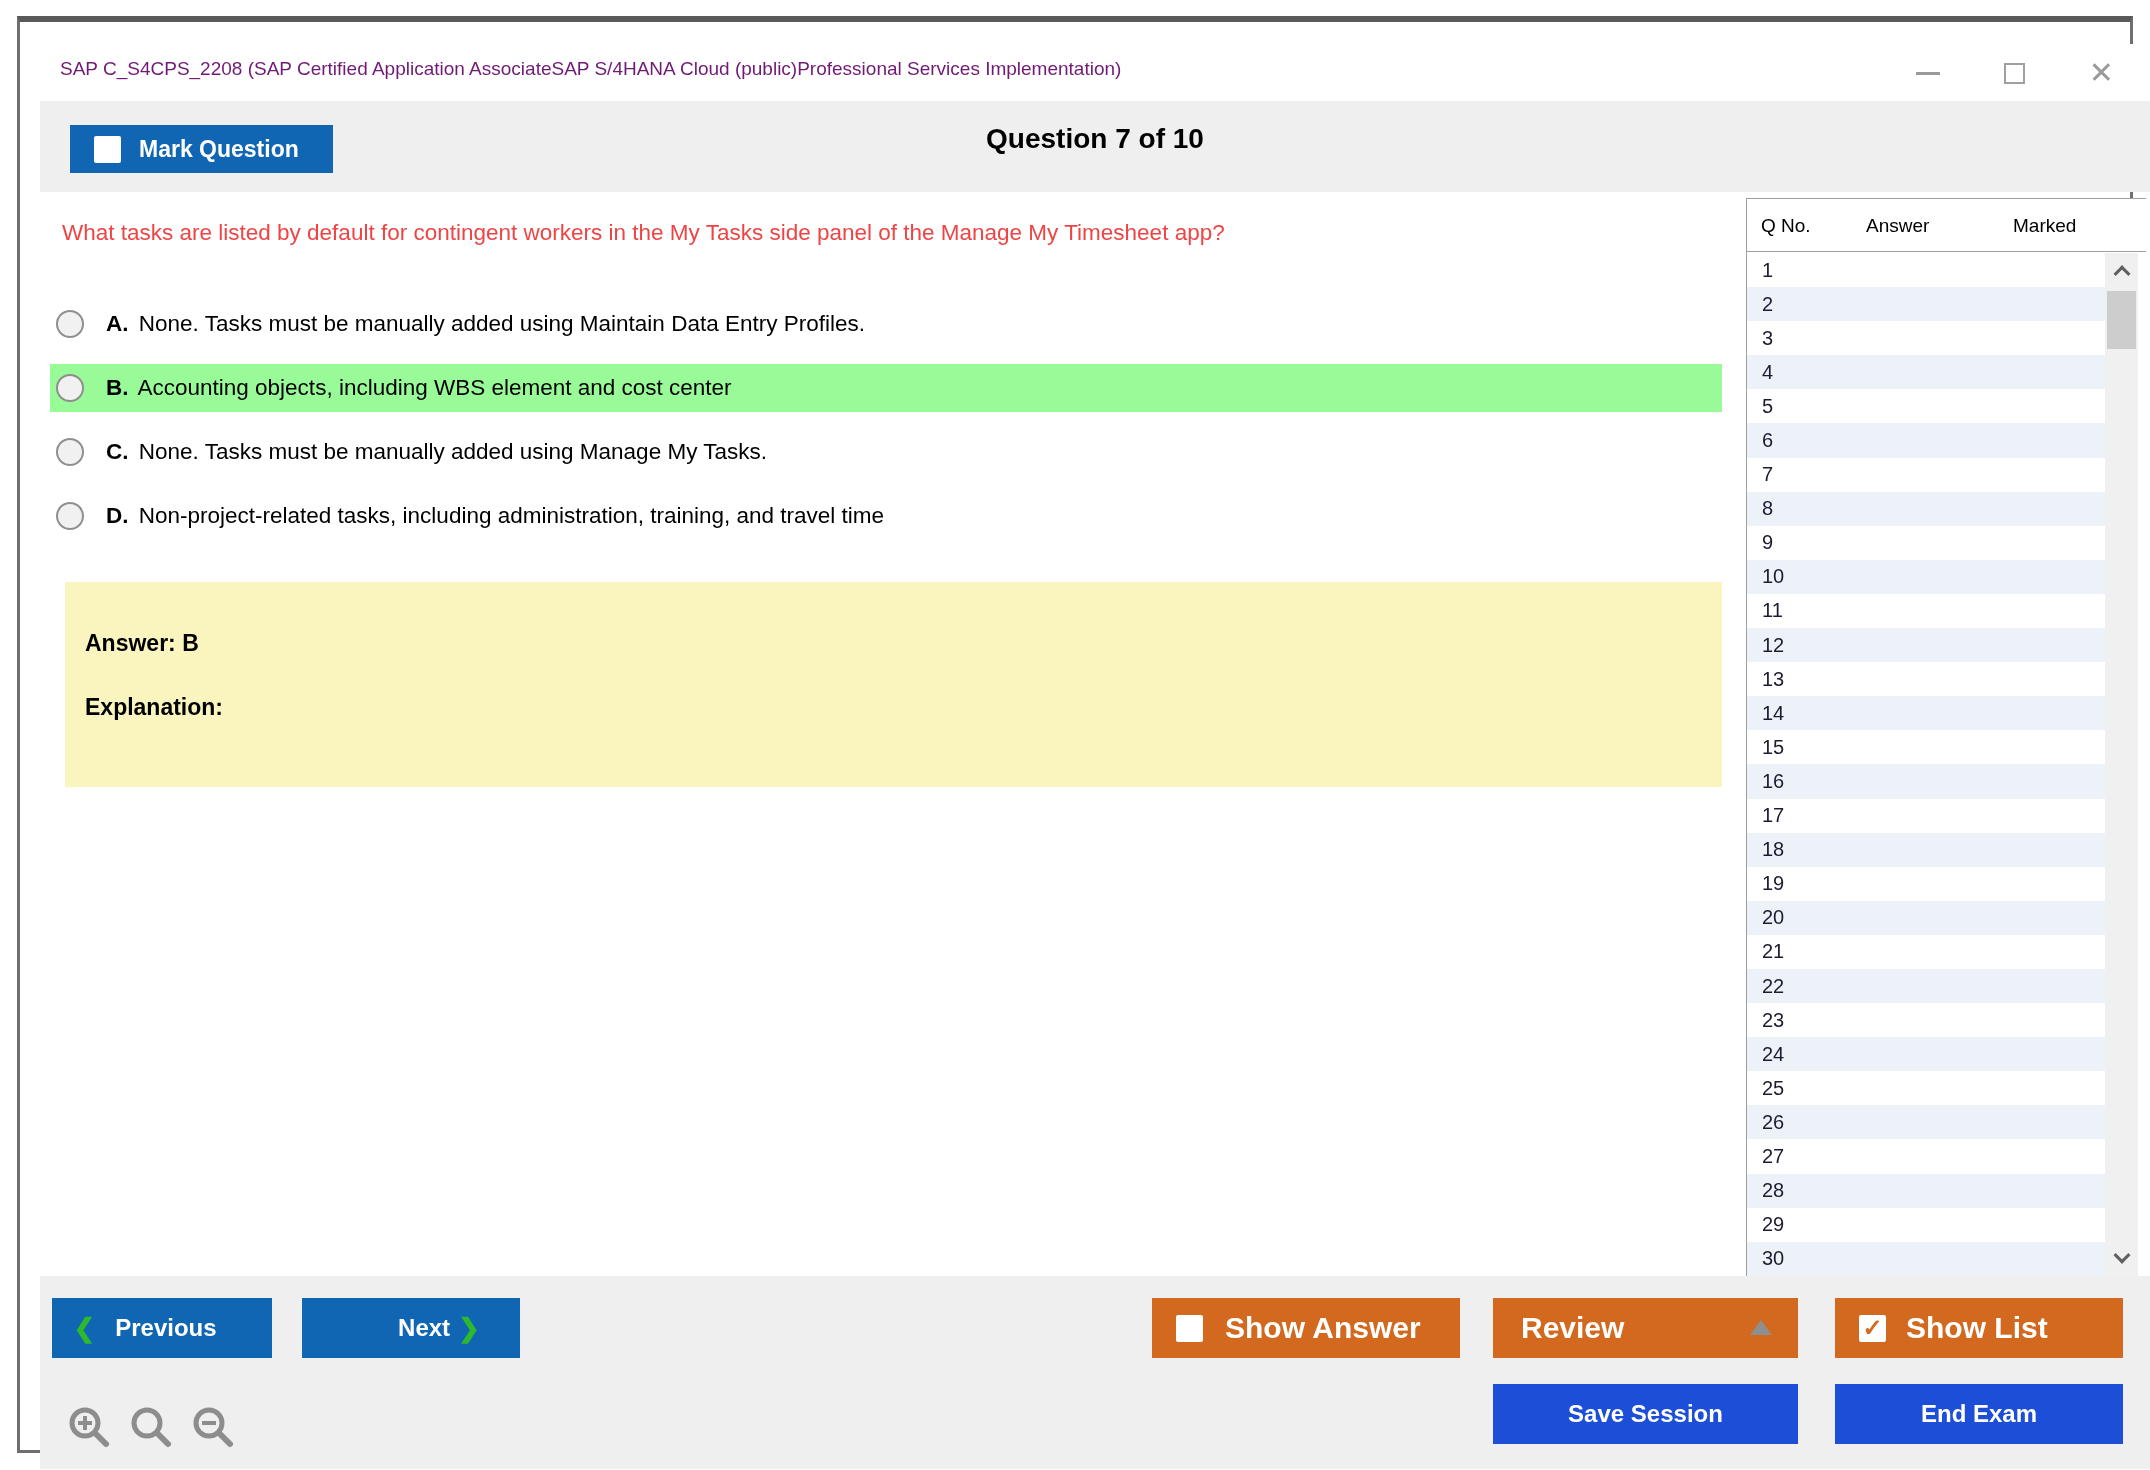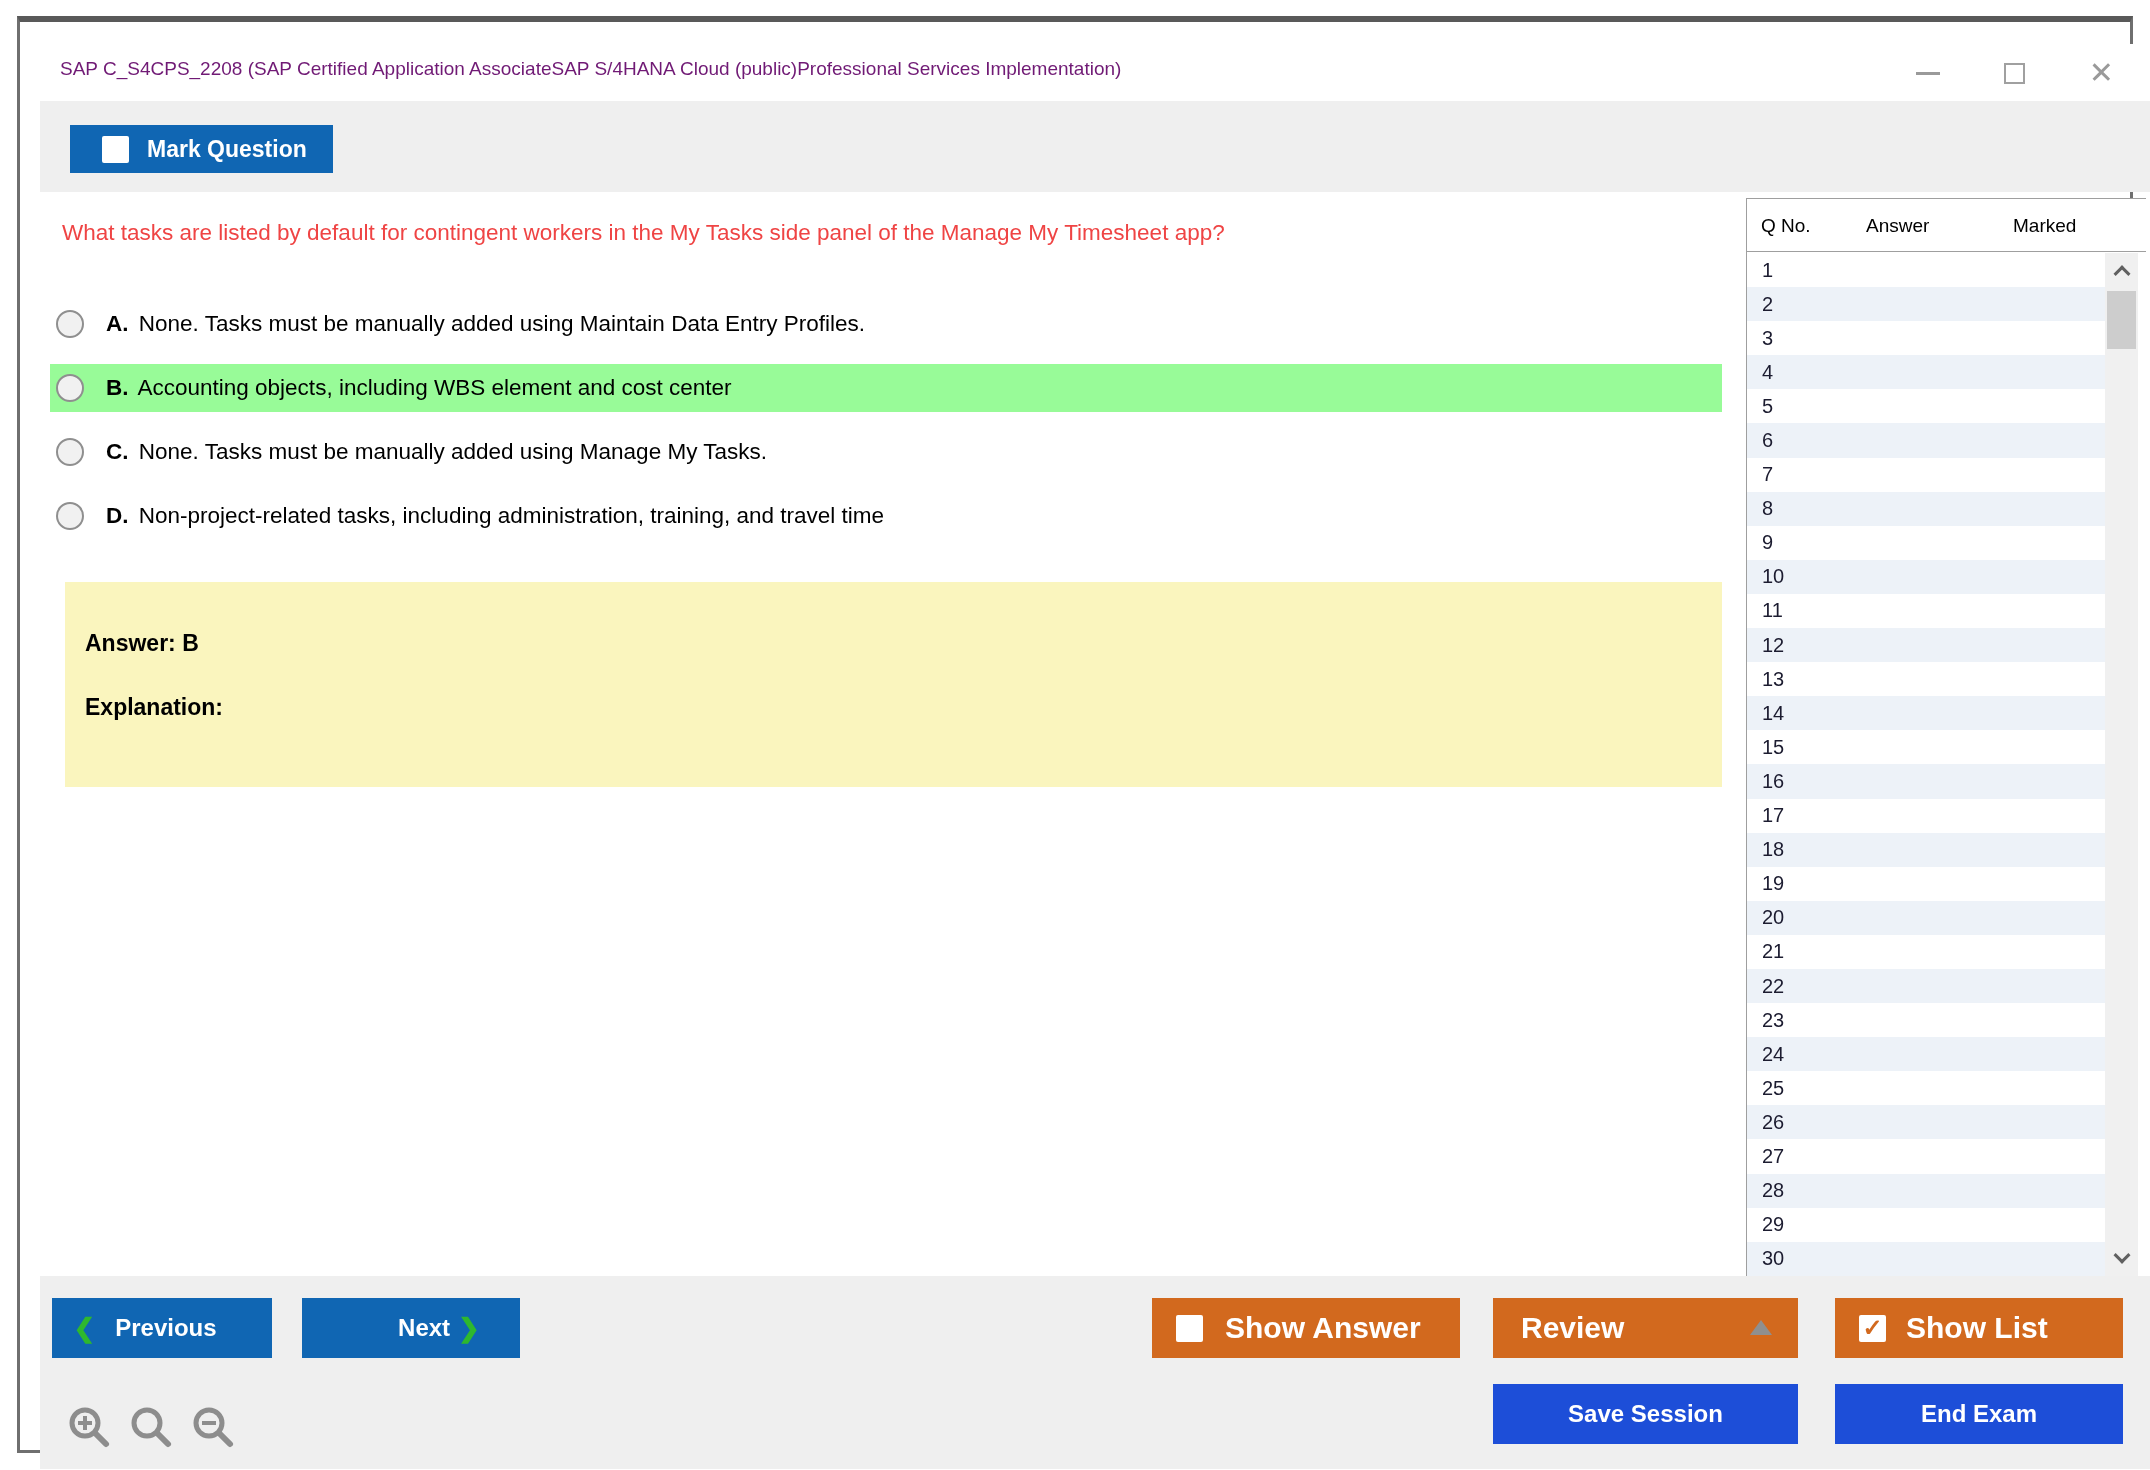--- a/index.html
+++ b/index.html
@@ -14,21 +14,21 @@
   .titlebar { position:absolute; left:20px; top:22px; width:2110px; height:57px; background:#ffffff; }
   .title-text { position:absolute; left:20px; top:14px; font-size:19px; color:#701a75; white-space:nowrap; }
   .win-controls { position:absolute; right:36px; top:6px; display:flex; align-items:center; gap:64px; height:46px; }
   .ctl-min { width:24px; height:3px; background:#9a9a9a; }
   .ctl-max { width:21px; height:21px; border:2px solid #a0a0a0; }
   .ctl-close { font-size:30px; color:#9a9a9a; line-height:1; font-weight:400; }
 
   
   .header-strip { position:absolute; left:20px; top:79px; width:2110px; height:91px; background:#efefef; }
   .mark-btn { position:absolute; left:30px; top:24px; width:263px; height:48px; background:#1066b3;
-              display:flex; align-items:center; padding-left:32px; gap:18px; cursor:pointer; }
+              display:flex; align-items:center; padding-left:24px; gap:18px; cursor:pointer; }
   .mark-btn .cb { width:27px; height:27px; background:#ffffff; border-radius:2px; flex:0 0 auto; }
   .mark-btn .lbl { color:#ffffff; font-weight:bold; font-size:23px; }
   .q-counter { position:absolute; left:0; top:22px; width:2110px; text-align:center;
                font-size:28px; font-weight:bold; color:#000; }
 
   
   .question-text { position:absolute; left:42px; top:198px; width:1630px; font-size:22.5px; color:#ef4444; }
   .options { position:absolute; left:30px; top:278px; width:1672px; display:flex; flex-direction:column; gap:16px; }
   .option-row { height:48px; display:flex; align-items:center; padding-left:6px; gap:22px; cursor:pointer; }
   .option-row.highlighted { background:#98fb98; }
@@ -99,20 +99,21 @@
     <div class="titlebar">
       <div class="title-text">SAP C_S4CPS_2208 (SAP Certified Application AssociateSAP S/4HANA Cloud (public)Professional Services Implementation)</div>
       <div class="win-controls">
         <div class="ctl-min"></div>
         <div class="ctl-max"></div>
         <div class="ctl-close">✕</div>
       </div>
     </div>
 
     <div class="header-strip">
+      <div class="q-counter">Question 7 of 10</div>
       <div class="mark-btn">
         <span class="cb"></span>
         <span class="lbl">Mark Question</span>
       </div>
     </div>
 
     <div class="question-text">What tasks are listed by default for contingent workers in the My Tasks side panel of the Manage My Timesheet app?</div>
 
     <div class="options">
         <div class="option-row">

